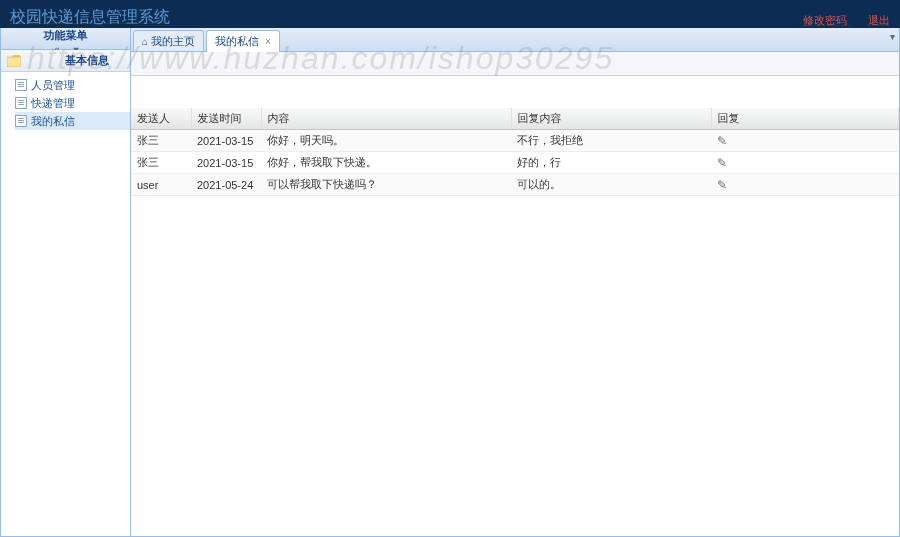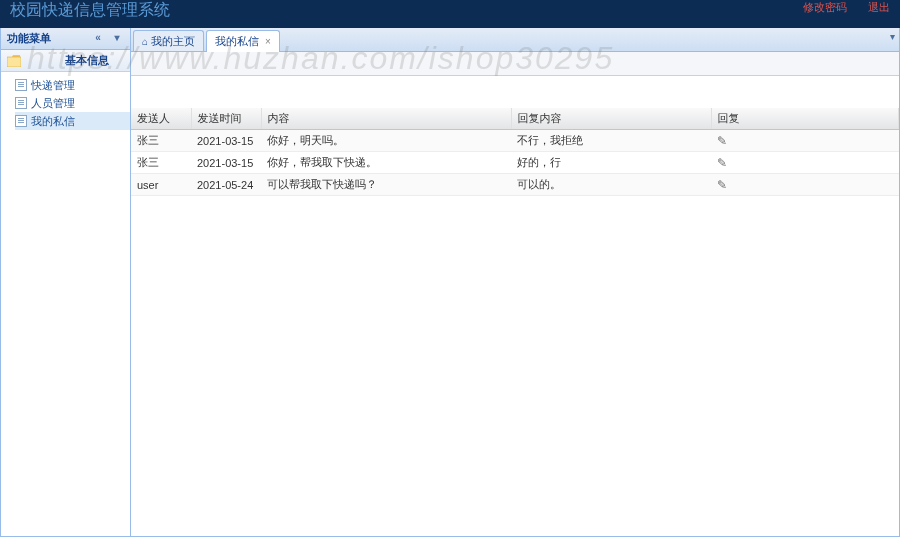--- a/index.html
+++ b/index.html
@@ -1,26 +1,26 @@
 <!DOCTYPE html>
 <html><head>
 <meta charset="utf-8">
 <style>
 * { margin: 0; padding: 0; box-sizing: border-box; }
 body { font-family: "Microsoft YaHei", SimSun, Arial, sans-serif; font-size: 12px; color: #333; background: #fff; width: 900px; height: 537px; overflow: hidden; }
 
-.header { background: #0d2c54; height: 28px; display: flex; align-items: flex-start; justify-content: space-between; padding: 0 10px; }
+.header { background: #0d2c54; height: 28px; display: flex; align-items: flex-end; justify-content: space-between; padding: 0 10px; text-decoration: underline; }
 .header-title { color: #5b9bd5; font-size: 16px; font-weight: normal; }
 .header-links { color: #d9534f; font-size: 11px; }
 .header-links span { margin-left: 18px; cursor: pointer; }
 
 .body-wrap { display: flex; height: calc(537px - 28px); border: 1px solid #99bbe8; border-top: none; }
 
 .sidebar { width: 130px; border-right: 1px solid #99bbe8; background: #fff; display: flex; flex-direction: column; }
-.panel-header { background: linear-gradient(#e4ecf7,#cddef3); border-bottom: 1px solid #99bbe8; height: 22px; display: flex; align-items: center; justify-content: space-between; padding: 0 6px; color: #15428b; font-weight: bold; font-size: 11px; }
+.panel-header { background: linear-gradient(#e4ecf7,#cddef3); border-bottom: 1px solid #99bbe8; height: 22px; display: flex; align-items: center; justify-content: space-between; padding: 0 6px; color: #15428b; font-weight: bold; font-size: 11px; flex-direction: column; }
 .panel-header .tools span { width: 14px; height: 14px; display: inline-block; text-align: center; line-height: 12px; color: #4b6f9e; cursor: pointer; font-size: 10px; margin-left: 2px; }
 .tree-group { background: linear-gradient(#f4f7fb,#e4ecf7); border-bottom: 1px solid #d0d0d0; height: 22px; display: flex; align-items: center; padding-left: 6px; color: #15428b; font-weight: bold; font-size: 11px; gap: 40px; }
 .tree-group .folder-icon { margin-right: 4px; }
 .tree-list { padding: 4px 0 4px 14px; }
 .tree-item { display: flex; align-items: center; height: 18px; color: #1b4f93; cursor: pointer; font-size: 11px; }
 .tree-item.selected { background: #dbeaf9; }
 .tree-item .page-icon { width: 12px; height: 12px; margin-right: 4px; border: 1px solid #8aa7c7; background: #fff; position: relative; }
 .tree-item .page-icon::after { content: ""; position: absolute; top: 2px; left: 2px; right: 2px; height: 1px; background: #8aa7c7; box-shadow: 0 2px 0 #8aa7c7, 0 4px 0 #8aa7c7; }
 
 .main { flex: 1; display: flex; flex-direction: column; }
@@ -67,25 +67,25 @@
         <svg width="14" height="12" viewBox="0 0 14 12">
             <path d="M0 2 L5 2 L6 0 L13 0 L13 2 L0 2 Z" fill="#f7c35b"></path>
             <rect x="0" y="2" width="14" height="10" fill="#fde49b" stroke="#c9a227" stroke-width="0.5"></rect>
           </svg>
       </span>
       <span>基本信息</span>
     </div>
     <div class="tree-list">
       <div class="tree-item">
           <span class="page-icon"></span>
-          <span>快递管理</span>
+          <span>人员管理</span>
         </div>
       <div class="tree-item">
           <span class="page-icon"></span>
-          <span>人员管理</span>
+          <span>快递管理</span>
         </div>
       <div class="tree-item selected">
           <span class="page-icon"></span>
           <span>我的私信</span>
         </div>
     </div>
   </div>
 
   <div class="main">
     <div class="tab-strip">

